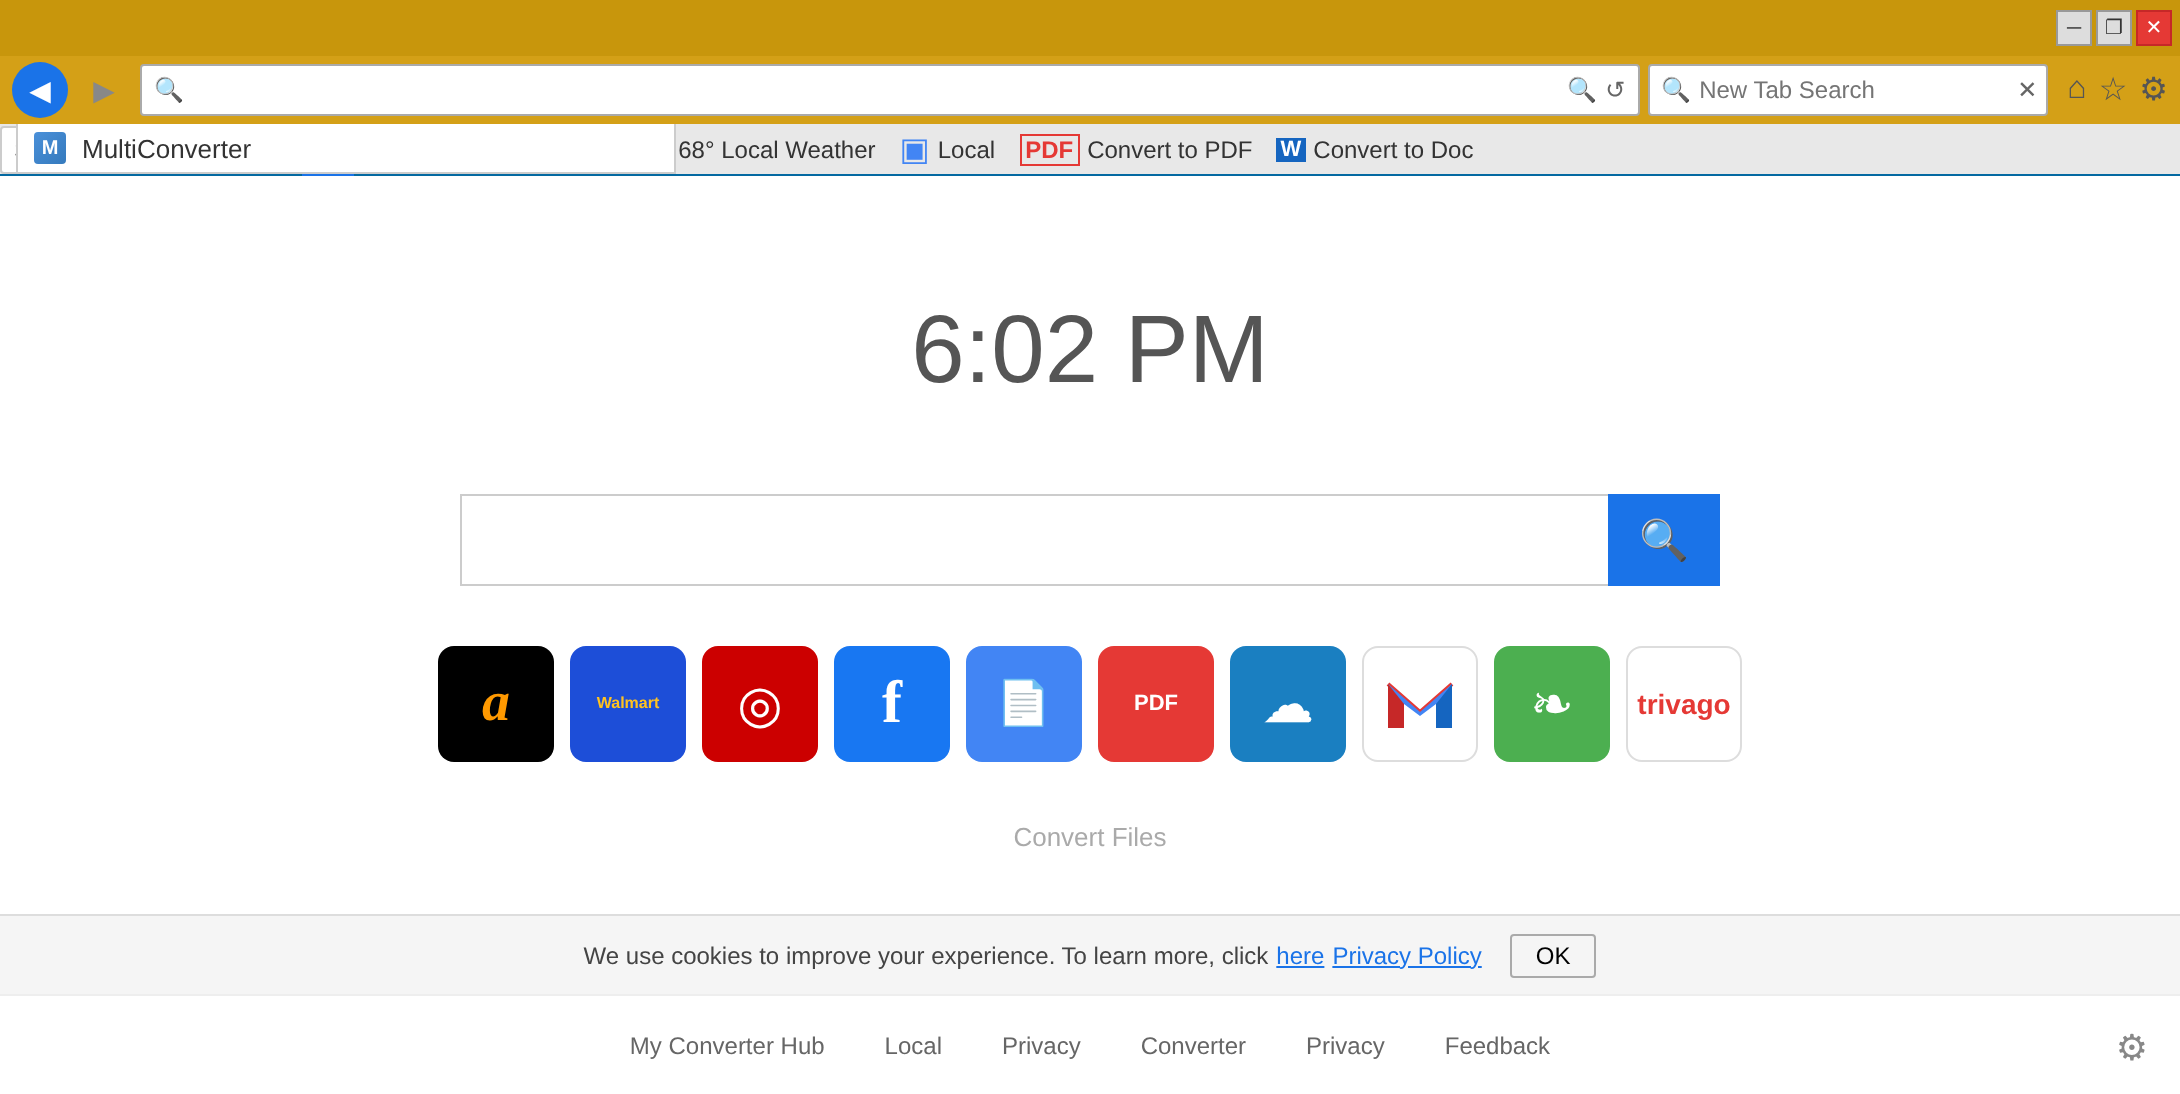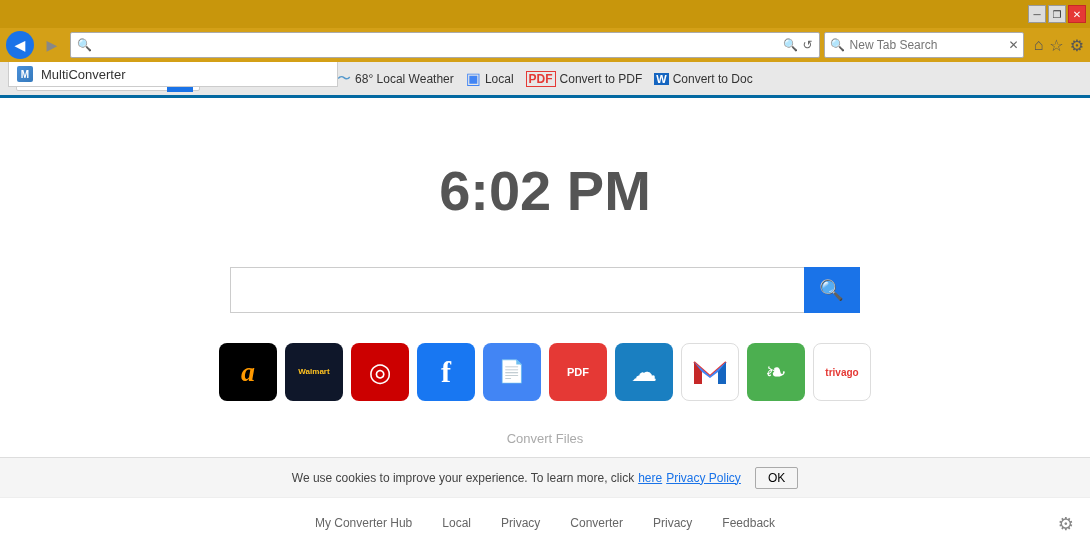--- a/index.html
+++ b/index.html
@@ -89,24 +89,24 @@
     }
     .nav-icon {
       color: #555; font-size: 16px; cursor: pointer;
     }
 
     
     .bookmarks-bar {
       display: flex;
       align-items: center;
       background: #e8e8e8;
-      height: 36px;
-      padding: 0 16px;
+      height: 26px;
+      padding: 0 0;
       gap: 12px;
-      border-bottom: 3px solid #0369a1;
+      border-bottom: 1px solid #0369a1;
     }
     .bookmark-item {
       display: flex; align-items: center; gap: 4px;
       font-size: 12px; color: #333; cursor: pointer; white-space: nowrap;
     }
     .search-bookmark {
       display: flex; align-items: center;
       background: white;
       border: 1px solid #ccc;
       border-radius: 2px;
@@ -150,23 +150,23 @@
       background: white;
       flex: 1;
       display: flex;
       flex-direction: column;
       align-items: center;
       padding-top: 60px;
       height: calc(547px - 28px - 34px - 30px - 40px - 50px);
     }
 
     .clock {
-      font-size: 56px;
+      font-size: 48px;
       color: #555;
-      font-weight: 700;
+      font-weight: 400;
       margin-bottom: 44px;
     }
 
     .search-box-container {
       display: flex;
       align-items: center;
       width: 630px;
       margin-bottom: 30px;
     }
     .main-search-input {
@@ -367,21 +367,21 @@
           <span style="color:white;font-size:20px;">🔍</span>
         </button>
       </div>
 
       <div class="quick-links">
 
         <div class="quick-link" style="background:#000;display:flex;align-items:center;justify-content:center;">
           <span style="color:#ff9900;font-size:28px;font-style:italic;font-weight:bold;font-family:Georgia,serif;">a</span>
         </div>
 
-        <div class="quick-link" style="background:#0f172a;">
+        <div class="quick-link" style="background:#1d4ed8;">
           <span style="color:#ffc220;font-size:8px;font-weight:bold;text-align:center;line-height:1.2;">Walmart</span>
         </div>
 
         <div class="quick-link" style="background:#cc0000;display:flex;align-items:center;justify-content:center;">
           <span style="color:white;font-size:26px;">◎</span>
         </div>
 
         <div class="quick-link" style="background:#1877f2;display:flex;align-items:center;justify-content:center;">
           <span style="color:white;font-size:30px;font-weight:bold;font-family:serif;">f</span>
         </div>
@@ -406,21 +406,21 @@
             <path d="M2 4 L10 14 L10 26 L2 26 Z" fill="#c62828"></path>
             <path d="M26 14 L34 4 L34 26 L26 26 Z" fill="#1565c0"></path>
           </svg>
         </div>
 
         <div class="quick-link" style="background:#4caf50;display:flex;align-items:center;justify-content:center;">
           <span style="color:white;font-size:26px;">❧</span>
         </div>
 
         <div class="quick-link" style="background:white;border:1px solid #ddd;display:flex;align-items:center;justify-content:center;">
-          <span style="color:#e53935;font-size:10px;font-weight:bold;font-family:Arial;text-align:right;">trivago</span>
+          <span style="color:#e53935;font-size:14px;font-weight:bold;font-family:Arial;text-align:right;">trivago</span>
         </div>
       </div>
 
       <div class="convert-files-section">
         <div class="convert-line"></div>
         <span style="white-space:nowrap;color:#aaa;font-size:13px;">Convert Files</span>
         <div class="convert-line"></div>
       </div>
     </div>
 

